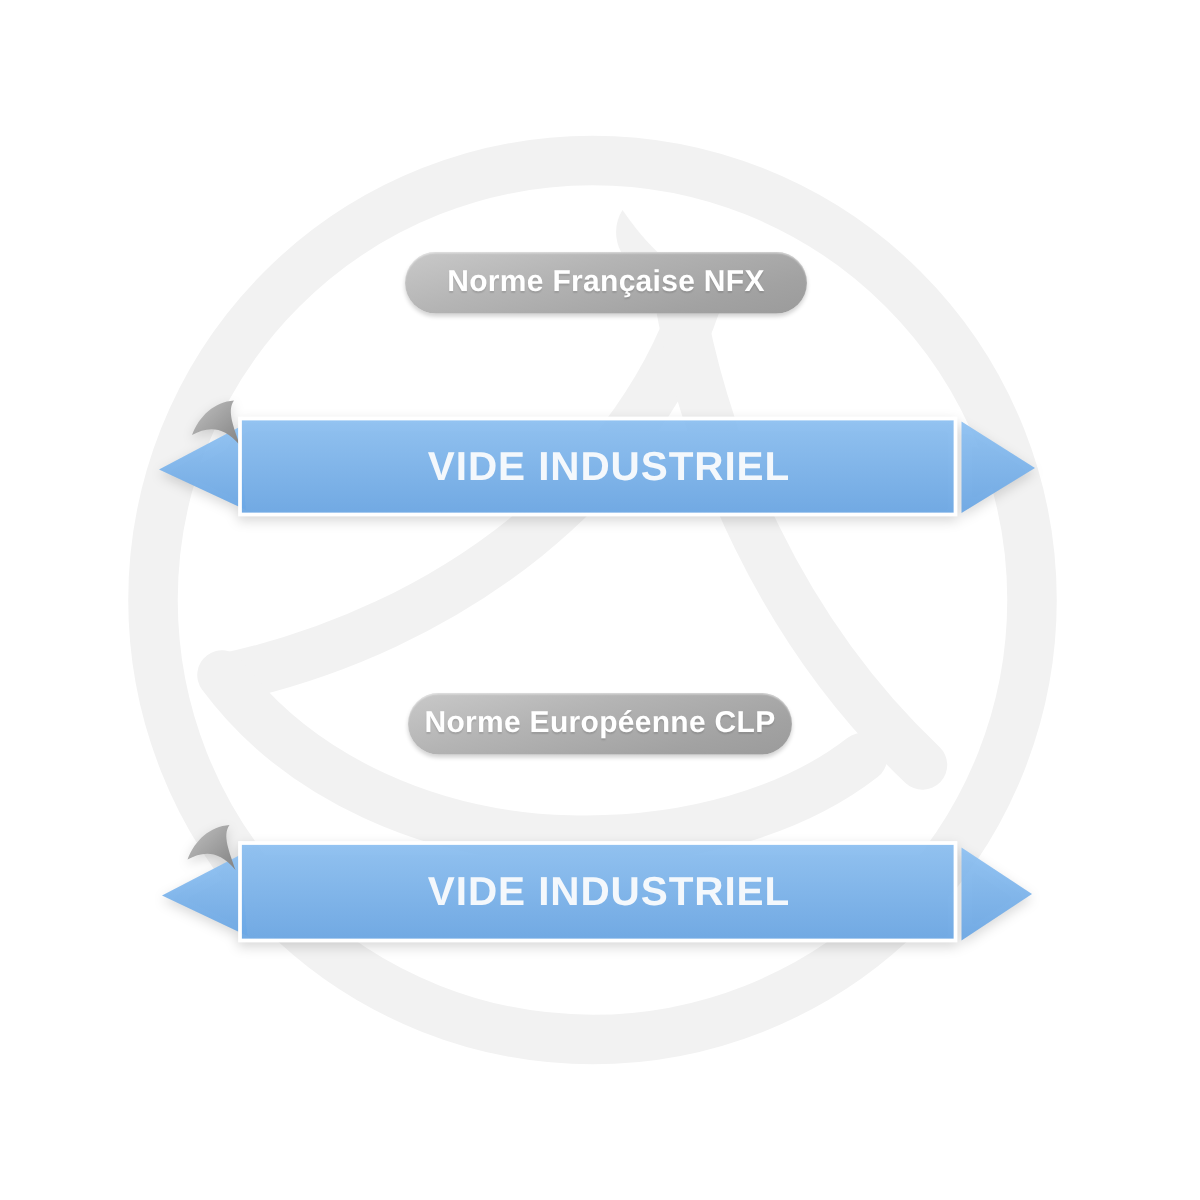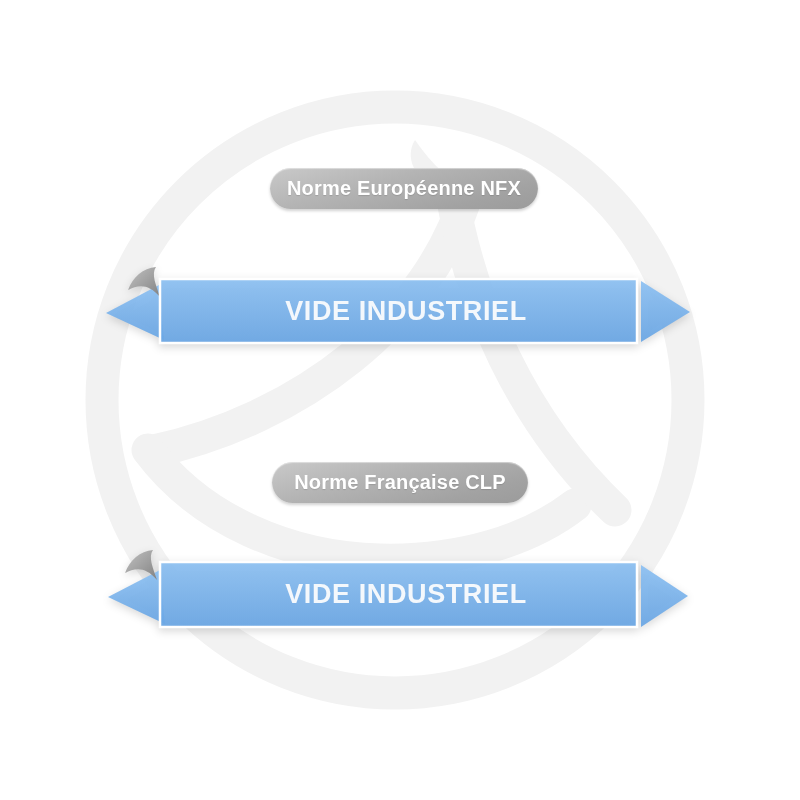--- a/index.html
+++ b/index.html
@@ -38,21 +38,21 @@
     <g fill="none" stroke="#f2f2f2" stroke-width="33" stroke-linecap="round">
       <circle cx="395" cy="400" r="293"></circle>
       <path d="M 468,190 C 430,320 300,420 150,452"></path>
       <path d="M 148,450 C 200,520 290,558 380,560 C 460,562 530,540 575,505"></path>
       <path d="M 452,195 C 470,300 520,420 615,510"></path>
     </g>
     <path d="M 415,140 C 432,165 452,183 475,194 C 452,197 430,186 414,168 C 409,158 410,148 415,140 Z" fill="#f2f2f2"></path>
   </svg>
 
   <div class="badge badge-nfx">
-    <span>Norme Européenne NFX</span>
+    <span>Norme Française NFX</span>
   </div>
 
   <div class="marker marker-1">
     <svg width="600" height="90" viewBox="0 0 600 90" aria-hidden="true">
       <defs>
         <linearGradient id="blueGrad1" x1="0" y1="0" x2="0" y2="1">
           <stop offset="0" stop-color="#8cc0f2" stop-opacity="0.92"></stop>
           <stop offset="1" stop-color="#68a5e4" stop-opacity="0.92"></stop>
         </linearGradient>
         <linearGradient id="curlGrad1" x1="0" y1="0" x2="1" y2="1">
@@ -66,21 +66,21 @@
       <path d="M 28,30 C 33,17 43,8 56,7 C 51,14 56,25 60,37 C 48,23 38,25 28,30 Z" fill="url(#curlGrad1)"></path>
 
       <rect x="60" y="19" width="477" height="64" fill="url(#blueGrad1)" stroke="#ffffff" stroke-width="2.5"></rect>
 
       <polygon points="541,21 590,52 541,82" fill="url(#blueGrad1)"></polygon>
     </svg>
     <div class="marker-label">VIDE INDUSTRIEL</div>
   </div>
 
   <div class="badge badge-clp">
-    <span>Norme Française CLP</span>
+    <span>Norme Européenne CLP</span>
   </div>
 
   <div class="marker marker-2">
     <svg width="600" height="95" viewBox="0 0 600 95" aria-hidden="true">
       <defs>
         <linearGradient id="blueGrad2" x1="0" y1="0" x2="0" y2="1">
           <stop offset="0" stop-color="#8cc0f2" stop-opacity="0.92"></stop>
           <stop offset="1" stop-color="#68a5e4" stop-opacity="0.92"></stop>
         </linearGradient>
         <linearGradient id="curlGrad2" x1="0" y1="0" x2="1" y2="1">

